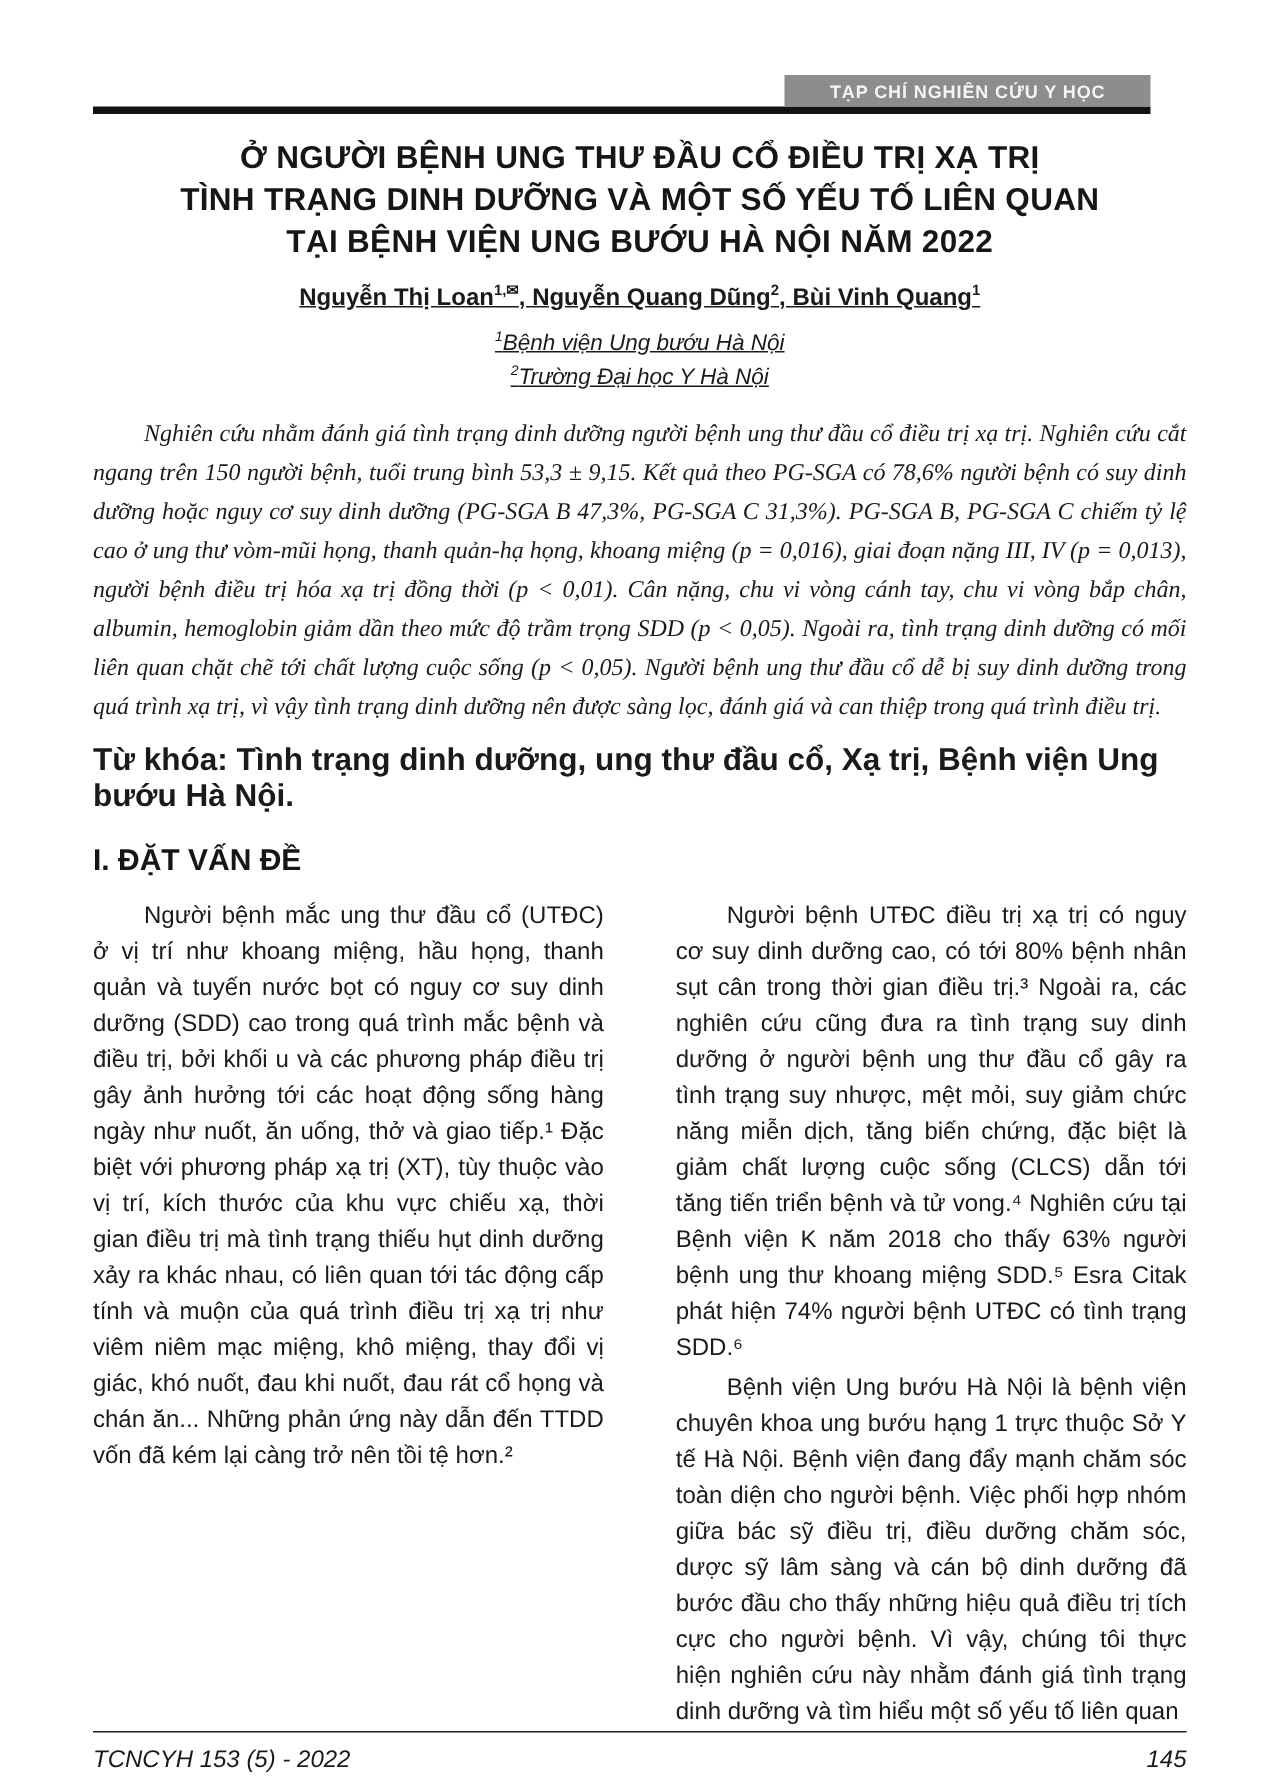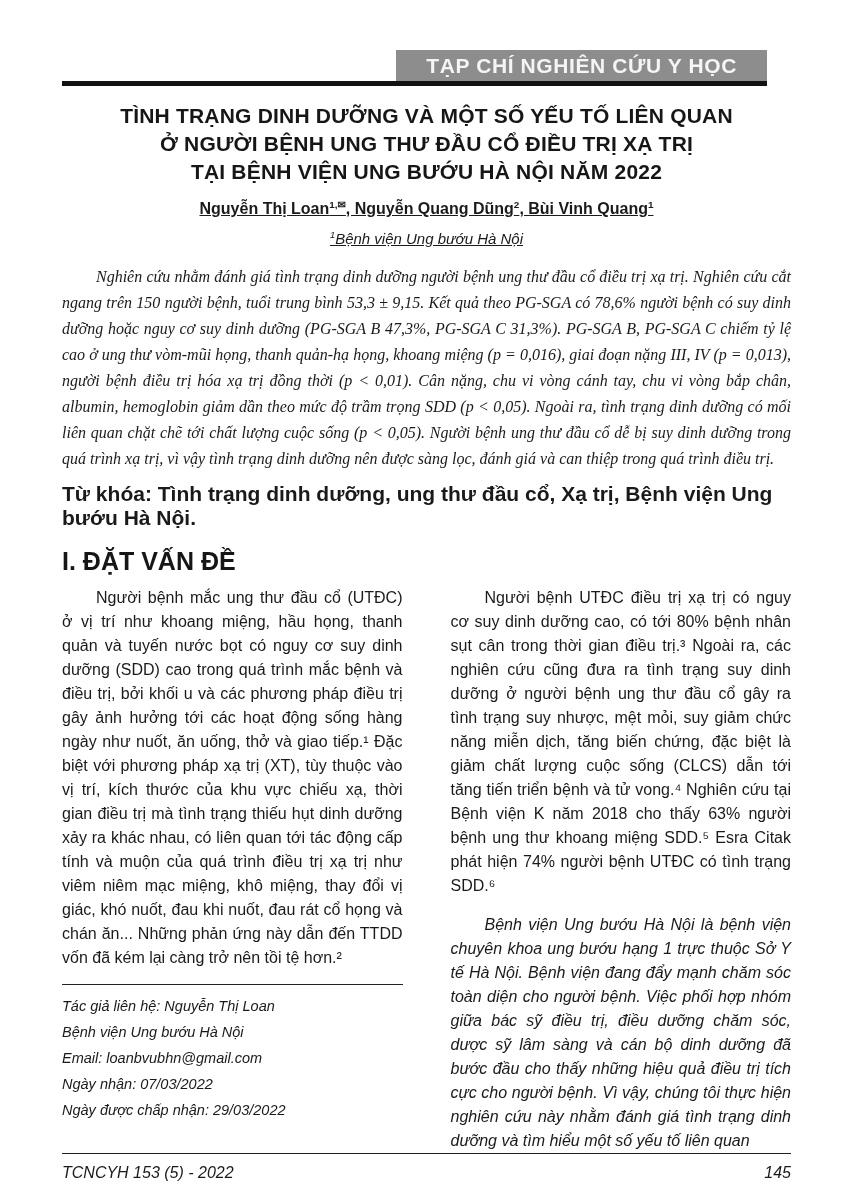--- a/index.html
+++ b/index.html
@@ -19,21 +19,21 @@
   .header-rule {
     border-bottom: 5px solid #121212;
     display: flex;
     justify-content: flex-end;
     margin-right: 24px;
   }
   .journal-label {
     background: #8d8d8d;
     color: #f5f5f5;
     font-weight: bold;
-    font-size: 21px;
+    font-size: 12px;
     letter-spacing: 0.6px;
     padding: 4px 30px 3px 30px;
     white-space: nowrap;
     margin-left: 27px;
   }
   
   .title {
     margin: 16px 0 0 0;
     text-align: center;
     font-weight: bold;
@@ -73,38 +73,38 @@
   .keywords {
     margin: 10px 0 0 0;
     font-weight: bold;
     font-size: 21px;
     line-height: 24px;
   }
   
   .section-heading {
     margin: 18px 0 12px 0;
     font-weight: bold;
-    font-size: 25px;
+    font-size: 20px;
     line-height: 26px;
     color: #161616;
   }
   .columns {
     display: flex;
     gap: 48px;
     flex: 1 1 auto;
     align-items: flex-start;
   }
   .col {
     width: 348px;
     font-size: 16px;
     line-height: 24px;
     text-align: justify;
   }
   .col p { margin: 0; text-indent: 34px; }
-  .col p + p { margin-top: 15px; font-style: italic; }
+  .col p + p { margin-top: 3px; }
   .correspondence {
     margin-top: 14px;
     border-top: 1.5px solid #222222;
     padding-top: 8px;
     font-style: italic;
     font-size: 14.5px;
     line-height: 26px;
     text-align: left;
   }
   
@@ -122,51 +122,45 @@
 </head>
 <body>
 
 <div class="page">
 
   <div class="header-rule">
     <div class="journal-label">TẠP CHÍ NGHIÊN CỨU Y HỌC</div>
   </div>
 
   <h1 class="title">
+    <span class="tl">Ở NGƯỜI BỆNH UNG THƯ ĐẦU CỔ ĐIỀU TRỊ XẠ TRỊ</span>
     <span class="tl">TÌNH TRẠNG DINH DƯỠNG VÀ MỘT SỐ YẾU TỐ LIÊN QUAN</span>
-    <span class="tl">Ở NGƯỜI BỆNH UNG THƯ ĐẦU CỔ ĐIỀU TRỊ XẠ TRỊ</span>
     <span class="tl">TẠI BỆNH VIỆN UNG BƯỚU HÀ NỘI NĂM 2022</span>
   </h1>
 
   <div class="authors">
     <div>
       <span><span>Nguyễn Thị Loan</span><sup>1,✉</sup></span><span><span>, Nguyễn Quang Dũng</span><sup>2</sup></span><span><span>, Bùi Vinh Quang</span><sup>1</sup></span>
     </div>
   </div>
 
   <div class="affiliations">
     <div><sup>1</sup><span>Bệnh viện Ung bướu Hà Nội</span></div>
+    <div><sup>2</sup><span>Trường Đại học Y Hà Nội</span></div>
   </div>
 
   <p class="abstract">Nghiên cứu nhằm đánh giá tình trạng dinh dưỡng người bệnh ung thư đầu cổ điều trị xạ trị. Nghiên cứu cắt ngang trên 150 người bệnh, tuổi trung bình 53,3 ± 9,15. Kết quả theo PG-SGA có 78,6% người bệnh có suy dinh dưỡng hoặc nguy cơ suy dinh dưỡng (PG-SGA B 47,3%, PG-SGA C 31,3%). PG-SGA B, PG-SGA C chiếm tỷ lệ cao ở ung thư vòm-mũi họng, thanh quản-hạ họng, khoang miệng (p = 0,016), giai đoạn nặng III, IV (p = 0,013), người bệnh điều trị hóa xạ trị đồng thời (p &lt; 0,01). Cân nặng, chu vi vòng cánh tay, chu vi vòng bắp chân, albumin, hemoglobin giảm dần theo mức độ trầm trọng SDD (p &lt; 0,05). Ngoài ra, tình trạng dinh dưỡng có mối liên quan chặt chẽ tới chất lượng cuộc sống (p &lt; 0,05). Người bệnh ung thư đầu cổ dễ bị suy dinh dưỡng trong quá trình xạ trị, vì vậy tình trạng dinh dưỡng nên được sàng lọc, đánh giá và can thiệp trong quá trình điều trị.</p>
 
   <p class="keywords"><span>Từ khóa:</span><span> Tình trạng dinh dưỡng, ung thư đầu cổ, Xạ trị, Bệnh viện Ung bướu Hà Nội.</span></p>
 
   <h2 class="section-heading">I. ĐẶT VẤN ĐỀ</h2>
 
   <div class="columns">
     <div class="col">
       <p>Người bệnh mắc ung thư đầu cổ (UTĐC) ở vị trí như khoang miệng, hầu họng, thanh quản và tuyến nước bọt có nguy cơ suy dinh dưỡng (SDD) cao trong quá trình mắc bệnh và điều trị, bởi khối u và các phương pháp điều trị gây ảnh hưởng tới các hoạt động sống hàng ngày như nuốt, ăn uống, thở và giao tiếp.¹ Đặc biệt với phương pháp xạ trị (XT), tùy thuộc vào vị trí, kích thước của khu vực chiếu xạ, thời gian điều trị mà tình trạng thiếu hụt dinh dưỡng xảy ra khác nhau, có liên quan tới tác động cấp tính và muộn của quá trình điều trị xạ trị như viêm niêm mạc miệng, khô miệng, thay đổi vị giác, khó nuốt, đau khi nuốt, đau rát cổ họng và chán ăn... Những phản ứng này dẫn đến TTDD vốn đã kém lại càng trở nên tồi tệ hơn.²</p>
-      <div class="correspondence">
-        <div>Tác giả liên hệ: Nguyễn Thị Loan</div>
-        <div>Bệnh viện Ung bướu Hà Nội</div>
-        <div>Email: loanbvubhn@gmail.com</div>
-        <div>Ngày nhận: 07/03/2022</div>
-        <div>Ngày được chấp nhận: 29/03/2022</div>
-      </div>
     </div>
     <div class="col">
       <p>Người bệnh UTĐC điều trị xạ trị có nguy cơ suy dinh dưỡng cao, có tới 80% bệnh nhân sụt cân trong thời gian điều trị.³ Ngoài ra, các nghiên cứu cũng đưa ra tình trạng suy dinh dưỡng ở người bệnh ung thư đầu cổ gây ra tình trạng suy nhược, mệt mỏi, suy giảm chức năng miễn dịch, tăng biến chứng, đặc biệt là giảm chất lượng cuộc sống (CLCS) dẫn tới tăng tiến triển bệnh và tử vong.⁴ Nghiên cứu tại Bệnh viện K năm 2018 cho thấy 63% người bệnh ung thư khoang miệng SDD.⁵ Esra Citak phát hiện 74% người bệnh UTĐC có tình trạng SDD.⁶</p>
       <p>Bệnh viện Ung bướu Hà Nội là bệnh viện chuyên khoa ung bướu hạng 1 trực thuộc Sở Y tế Hà Nội. Bệnh viện đang đẩy mạnh chăm sóc toàn diện cho người bệnh. Việc phối hợp nhóm giữa bác sỹ điều trị, điều dưỡng chăm sóc, dược sỹ lâm sàng và cán bộ dinh dưỡng đã bước đầu cho thấy những hiệu quả điều trị tích cực cho người bệnh. Vì vậy, chúng tôi thực hiện nghiên cứu này nhằm đánh giá tình trạng dinh dưỡng và tìm hiểu một số yếu tố liên quan</p>
     </div>
   </div>
 
   <div class="footer">
     <span>TCNCYH 153 (5) - 2022</span>
     <span>145</span>

